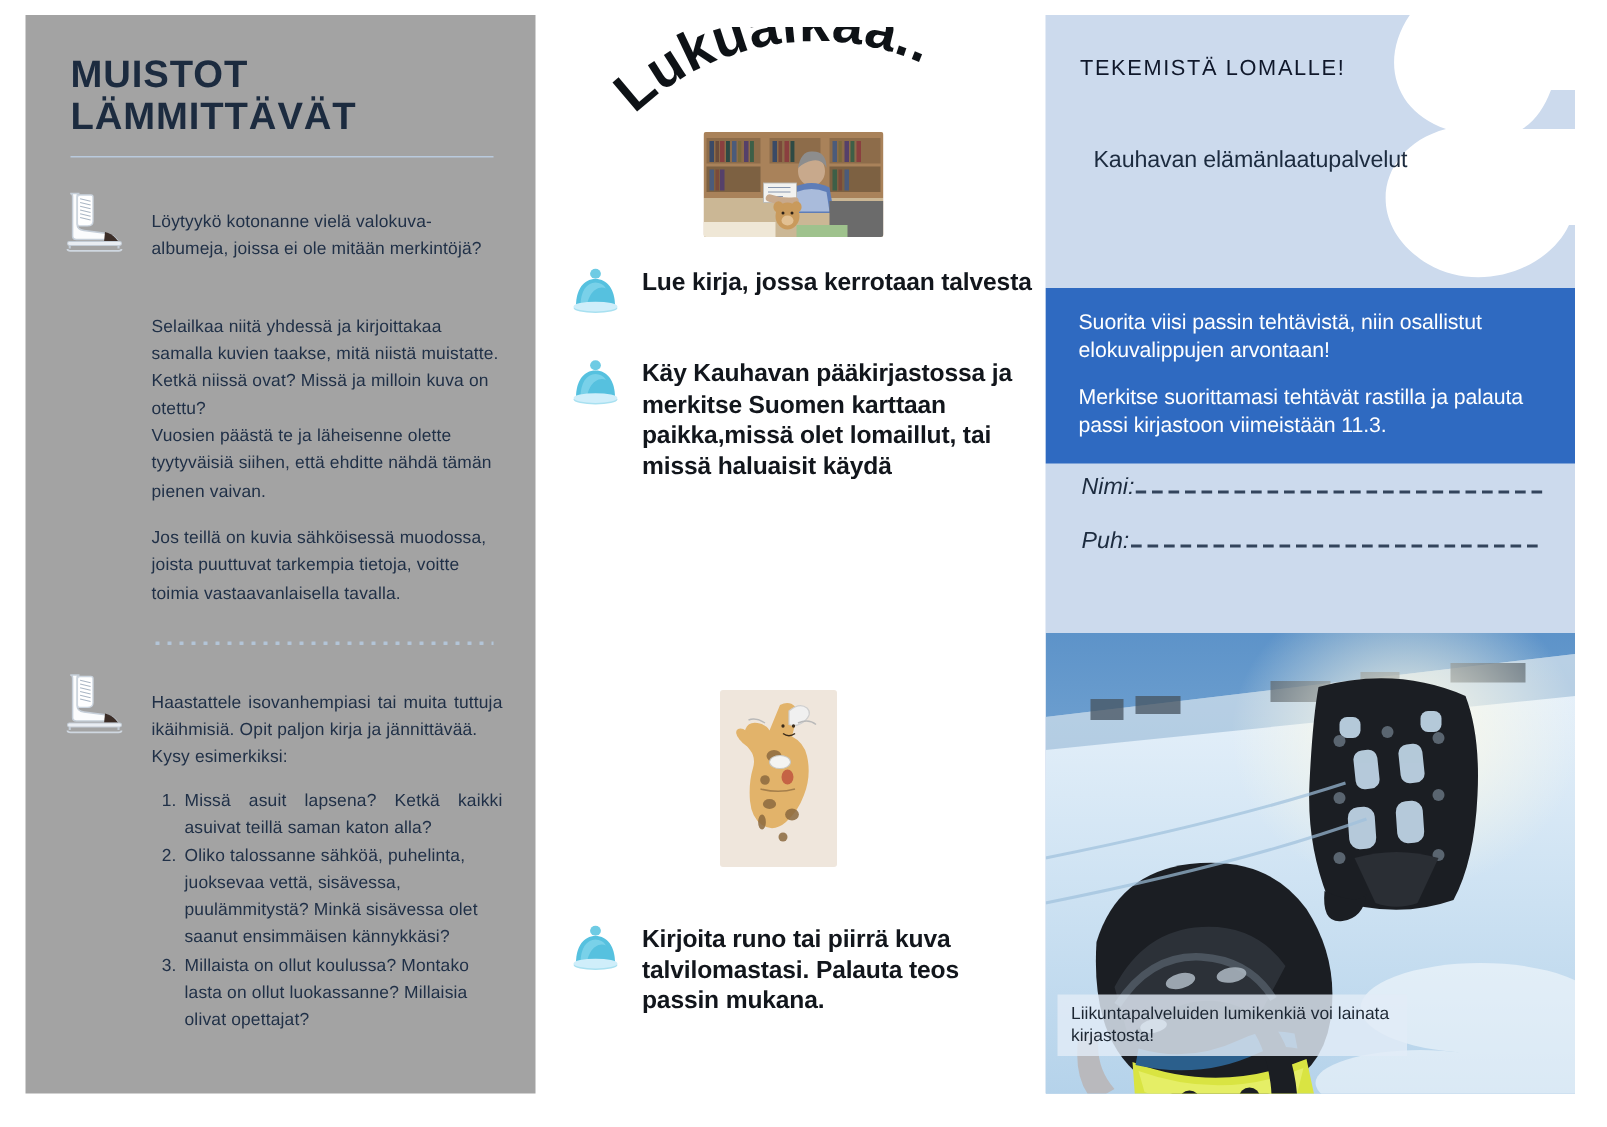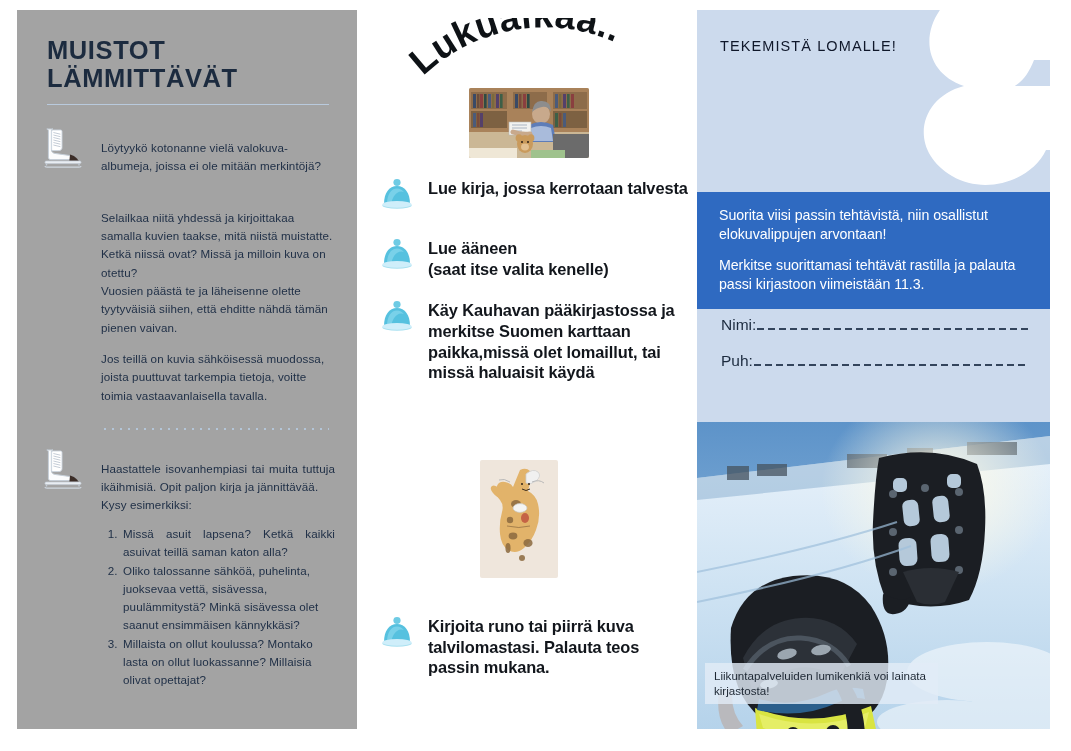--- a/index.html
+++ b/index.html
@@ -84,21 +84,21 @@
     position:absolute;left:32px;top:88px;font-size:15.5px;color:#1c2b3f;
     font-weight:500;letter-spacing:-.1px;
   }
   .blue-box{
     position:absolute;left:0;top:182px;width:353px;
     background:#2f6ac1;color:#fff;padding:14px 29px 15px 22px;
     box-sizing:border-box;
   }
   .blue-box p{margin:0;font-size:14.2px;line-height:1.34;font-weight:500;letter-spacing:-.05px;}
   .blue-box p + p{margin-top:12px;}
-  .fields{position:absolute;left:24px;top:306px;width:310px;}
+  .fields{position:absolute;left:24px;top:306px;width:310px;font-style:italic;}
   .fld{display:flex;align-items:baseline;font-size:15.5px;color:#1c2b3f;margin-bottom:18px;}
   .fld .lbl{flex:0 0 auto;font-weight:500;}
   .fld .line{
     flex:1;height:11px;margin-left:1px;
     background-image:repeating-linear-gradient(to right,#33445c 0 7px,rgba(0,0,0,0) 7px 11px);
     background-size:11px 1.6px;background-position:0 9px;background-repeat:repeat-x;
   }
   .fld.puh .line{max-width:272px;}
   .snow-photo{
     position:absolute;left:0;top:412px;width:353px;height:313px;overflow:hidden;
@@ -263,33 +263,20 @@
             <ellipse cx="19" cy="5.5" rx="3.6" ry="3.4" fill="#6ecbe4"></ellipse>
             <path d="M6 27 C6 16 11 9 19 9 C27 9 32 16 32 27 Z" fill="#56c1df"></path>
             <path d="M9 27 C9 17.5 13 11.4 19 11.4 C22 11.4 24.3 12.8 26 15.3 C22.5 13.4 18 15.5 15.5 20 C13.8 23 13.4 25.6 13.4 27 Z" fill="#86d6ec" opacity=".75"></path>
             <ellipse cx="19" cy="28.4" rx="14.6" ry="3.3" fill="#a8e0f0"></ellipse>
             <ellipse cx="19" cy="27.4" rx="14.6" ry="3.3" fill="#cfeefa"></ellipse>
           </svg>
         </div>
         <div class="mtxt">Lue kirja, jossa kerrotaan talvesta</div>
       </div>
 
-      <div class="mitem">
-        <div class="hat">
-          <svg width="38" height="36" viewBox="0 0 38 36">
-            <ellipse cx="19" cy="5.5" rx="3.6" ry="3.4" fill="#6ecbe4"></ellipse>
-            <path d="M6 27 C6 16 11 9 19 9 C27 9 32 16 32 27 Z" fill="#56c1df"></path>
-            <path d="M9 27 C9 17.5 13 11.4 19 11.4 C22 11.4 24.3 12.8 26 15.3 C22.5 13.4 18 15.5 15.5 20 C13.8 23 13.4 25.6 13.4 27 Z" fill="#86d6ec" opacity=".75"></path>
-            <ellipse cx="19" cy="28.4" rx="14.6" ry="3.3" fill="#a8e0f0"></ellipse>
-            <ellipse cx="19" cy="27.4" rx="14.6" ry="3.3" fill="#cfeefa"></ellipse>
-          </svg>
-        </div>
-        <div class="mtxt" style="white-space:pre-line">Lue ääneen
-(saat itse valita kenelle)</div>
-      </div>
 
       <div class="mitem">
         <div class="hat">
           <svg width="38" height="36" viewBox="0 0 38 36">
             <ellipse cx="19" cy="5.5" rx="3.6" ry="3.4" fill="#6ecbe4"></ellipse>
             <path d="M6 27 C6 16 11 9 19 9 C27 9 32 16 32 27 Z" fill="#56c1df"></path>
             <path d="M9 27 C9 17.5 13 11.4 19 11.4 C22 11.4 24.3 12.8 26 15.3 C22.5 13.4 18 15.5 15.5 20 C13.8 23 13.4 25.6 13.4 27 Z" fill="#86d6ec" opacity=".75"></path>
             <ellipse cx="19" cy="28.4" rx="14.6" ry="3.3" fill="#a8e0f0"></ellipse>
             <ellipse cx="19" cy="27.4" rx="14.6" ry="3.3" fill="#cfeefa"></ellipse>
           </svg>
@@ -347,20 +334,21 @@
 
     <div class="rt-head">
       <div class="rt-deco">
         <svg width="200" height="200" viewBox="0 0 200 200">
           <path d="M120 -20 C60 10 60 70 108 86 C150 100 168 86 178 60 L200 60 L200 -20 Z" fill="#ffffff"></path>
           <path d="M108 86 C62 98 52 150 96 176 C130 196 176 180 190 150 L200 150 L200 86 Z" fill="#ffffff"></path>
           <path d="M96 0 C54 24 52 78 104 92 C58 104 48 158 96 182 L60 200 L-10 200 L-10 -10 L96 -10 Z" fill="none"></path>
         </svg>
       </div>
       <div class="rt-kicker">TEKEMISTÄ LOMALLE!</div>
+      <div class="rt-sub">Kauhavan elämänlaatupalvelut</div>
     </div>
 
     <div class="blue-box">
       <p>Suorita viisi passin tehtävistä, niin osallistut elokuvalippujen arvontaan!</p>
       <p>Merkitse suorittamasi tehtävät rastilla ja palauta passi kirjastoon viimeistään 11.3.</p>
     </div>
 
     <div class="fields">
       <div class="fld">
         <span class="lbl">Nimi:</span>

